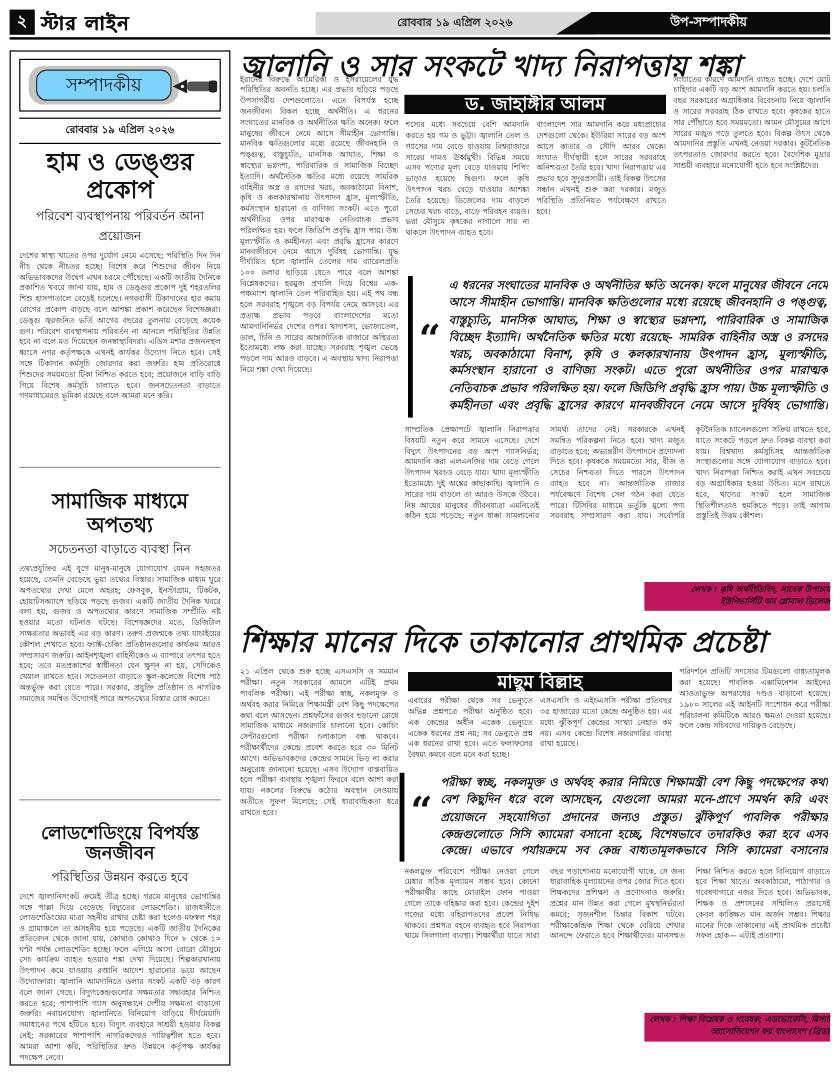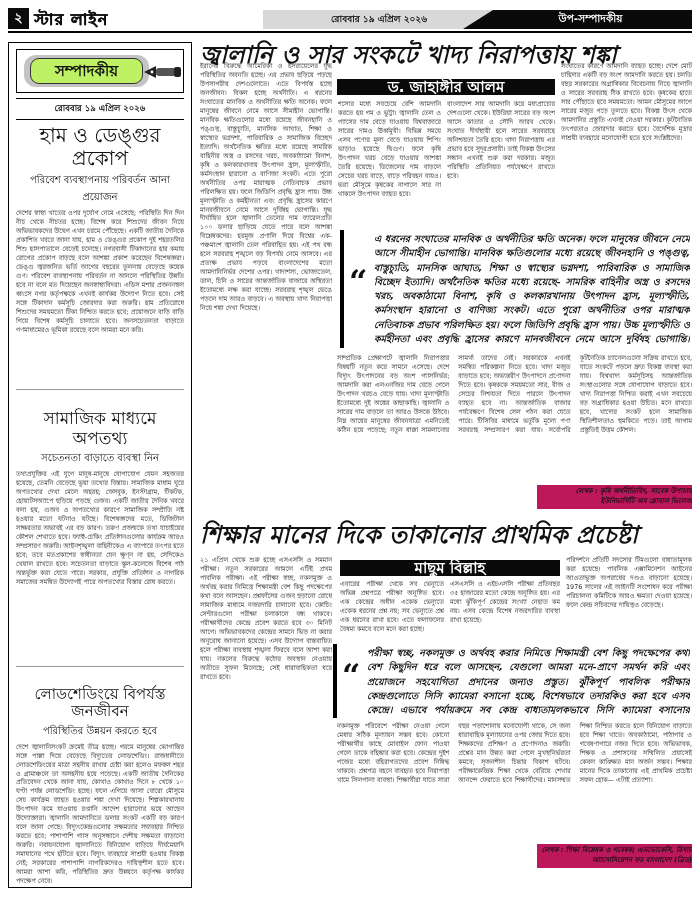--- a/index.html
+++ b/index.html
@@ -21,29 +21,29 @@
                 color:#fff; display:flex; align-items:center; justify-content:center;
                 font-size:10.5px; font-weight:bold;
                 clip-path:polygon(30px 0, 100% 0, 100% 100%, 0 100%); padding-left:26px; }
   .header-rule { position:absolute; left:8px; top:31px; width:684px; height:2px; background:#000; }
 
   
   .sidebar { position:absolute; left:8px; top:42px; width:184px; height:846px;
              border:1px solid #000; padding:5px 7px; overflow:hidden; }
   .ed-banner { position:relative; border:1px solid #000; height:44px; margin:1px 0 5px; background:#fff; }
   .scroll { position:absolute; left:7px; top:5px; right:34px; bottom:5px; background:#c4c4c4; border-radius:12px; }
-  .scroll-inner { position:absolute; left:13px; top:8px; right:40px; bottom:8px; background:#bef264;
+  .scroll-inner { position:absolute; left:13px; top:8px; right:40px; bottom:8px; background:#7dd3fc;
                   border:1px solid #333; border-radius:9px; display:flex; align-items:center; justify-content:center;
-                  font-size:15px; font-weight:bold; }
+                  font-size:15px; font-weight:normal; }
   .pen { position:absolute; right:1px; top:12px; width:38px; height:20px; }
   .sb-date { border-top:1px solid #000; border-bottom:1px solid #000; text-align:center;
              font-size:8.5px; font-weight:bold; padding:3px 0; margin:2px 0 4px; }
   .ed-sec { border-top:1px solid #999; padding-top:19px; margin-top:4px; }
   .ed-sec.first { border-top:none; margin-top:0; padding-top:0; }
-  .ed-title { text-align:center; font-weight:normal; line-height:1.15; }
+  .ed-title { text-align:center; font-weight:bold; line-height:1.15; }
   .ed-title.t1 { font-size:20px; }
   .ed-title.t2 { font-size:17px; }
   .ed-title.t3 { font-size:15px; }
   .ed-sub { text-align:center; font-size:10px; margin:2px 0 3px; }
   .tt { font-size:6.4px; line-height:1.4; text-align:justify; color:#222; overflow:hidden;
         text-rendering:optimizeSpeed; }
   .ed-body.b1 { height:176px; }
   .ed-body.b2 { height:192px; }
   .ed-body.b3 { height:238px; }
 
@@ -147,21 +147,21 @@
       <div class="lower tt a1lower">সাম্প্রতিক প্রেক্ষাপটে জ্বালানি নিরাপত্তার বিষয়টি নতুন করে সামনে এসেছে। দেশে বিদ্যুৎ উৎপাদনের বড় অংশ গ্যাসনির্ভর; আমদানি করা এলএনজির দাম বেড়ে গেলে উৎপাদন খরচও বেড়ে যায়। খাদ্য মূল্যস্ফীতি ইতোমধ্যে দুই অঙ্কের কাছাকাছি। জ্বালানি ও সারের দাম বাড়লে তা আরও উসকে উঠবে। নিম্ন আয়ের মানুষের জীবনযাত্রা এমনিতেই কঠিন হয়ে পড়েছে; নতুন ধাক্কা সামলানোর সামর্থ্য তাদের নেই। সরকারকে এখনই সমন্বিত পরিকল্পনা নিতে হবে। খাদ্য মজুত বাড়াতে হবে; অভ্যন্তরীণ উৎপাদনে প্রণোদনা দিতে হবে। কৃষককে সময়মতো সার, বীজ ও সেচের নিশ্চয়তা দিতে পারলে উৎপাদন ব্যাহত হবে না। আন্তর্জাতিক বাজার পর্যবেক্ষণে বিশেষ সেল গঠন করা যেতে পারে। টিসিবির মাধ্যমে ভর্তুকি মূল্যে পণ্য সরবরাহ সম্প্রসারণ করা যায়। সর্বোপরি কূটনৈতিক চ্যানেলগুলো সক্রিয় রাখতে হবে, যাতে সংকটে পড়লে দ্রুত বিকল্প ব্যবস্থা করা যায়। বিশ্বখাদ্য কর্মসূচিসহ আন্তর্জাতিক সংস্থাগুলোর সঙ্গে যোগাযোগ বাড়াতে হবে। খাদ্য নিরাপত্তা নিশ্চিত করাই এখন সবচেয়ে বড় অগ্রাধিকার হওয়া উচিত। মনে রাখতে হবে, খাদ্যের সংকট হলে সামাজিক স্থিতিশীলতাও হুমকিতে পড়ে। তাই আগাম প্রস্তুতিই উত্তম কৌশল।</div>
       <div class="credit cr1">লেখক : কৃষি অর্থনীতিবিদ, সাবেক উপাচার্য ইউনিভার্সিটি অব গ্লোবাল ভিলেজ</div>
     </div>
 
     <div class="article art2">
       <div class="headline">শিক্ষার মানের দিকে তাকানোর প্রাথমিক প্রচেষ্টা</div>
       <div class="authorbar ab2">মাছুম বিল্লাহ</div>
       <div class="col tt a2c1">২১ এপ্রিল থেকে শুরু হচ্ছে এসএসসি ও সমমান পরীক্ষা। নতুন সরকারের আমলে এটিই প্রথম পাবলিক পরীক্ষা। এই পরীক্ষা স্বচ্ছ, নকলমুক্ত ও অর্থবহ করার নিমিত্তে শিক্ষামন্ত্রী বেশ কিছু পদক্ষেপের কথা বলে আসছেন। প্রশ্নফাঁসের গুজব ছড়ানো রোধে সামাজিক মাধ্যমে নজরদারি চালানো হবে। কোচিং সেন্টারগুলো পরীক্ষা চলাকালে বন্ধ থাকবে। পরীক্ষার্থীদের কেন্দ্রে প্রবেশ করতে হবে ৩০ মিনিট আগে। অভিভাবকদের কেন্দ্রের সামনে ভিড় না করার অনুরোধ জানানো হয়েছে। এসব উদ্যোগ বাস্তবায়িত হলে পরীক্ষা ব্যবস্থায় শৃঙ্খলা ফিরবে বলে আশা করা যায়। নকলের বিরুদ্ধে কঠোর অবস্থান নেওয়ায় অতীতে সুফল মিলেছে; সেই ধারাবাহিকতা ধরে রাখতে হবে।</div>
       <div class="col tt a2c2">এবারের পরীক্ষা থেকে সব ভেন্যুতে অভিন্ন প্রশ্নপত্রে পরীক্ষা অনুষ্ঠিত হবে। এক কেন্দ্রের অধীন একেক ভেন্যুতে একেক ধরনের প্রশ্ন নয়; সব ভেন্যুতে প্রশ্ন এক ধরনের রাখা হবে। এতে ফলাফলের বৈষম্য কমবে বলে মনে করা হচ্ছে।</div>
       <div class="col tt a2c3">এসএসসি ও এইচএসসি পরীক্ষা প্রতিবছর ৩৫ হাজারের মতো কেন্দ্রে অনুষ্ঠিত হয়। এর মধ্যে ঝুঁকিপূর্ণ কেন্দ্রের সংখ্যা নেহাত কম নয়। এসব কেন্দ্রে বিশেষ নজরদারির ব্যবস্থা রাখা হয়েছে।</div>
-      <div class="col tt a2c4">পরিদর্শনে প্রতিটি সদস্যের টিমগুলো বাধ্যতামূলক করা হয়েছে। পাবলিক এক্সামিনেশন আইনের আওতাভুক্ত অপরাধের দণ্ডও বাড়ানো হয়েছে। 1976 সালের এই আইনটি সংশোধন করে পরীক্ষা পরিচালনা কমিটিকে আরও ক্ষমতা দেওয়া হয়েছে। ফলে কেন্দ্র সচিবদের দায়িত্বও বেড়েছে।</div>
+      <div class="col tt a2c4">পরিদর্শনে প্রতিটি সদস্যের টিমগুলো বাধ্যতামূলক করা হয়েছে। পাবলিক এক্সামিনেশন আইনের আওতাভুক্ত অপরাধের দণ্ডও বাড়ানো হয়েছে। ১৯৮০ সালের এই আইনটি সংশোধন করে পরীক্ষা পরিচালনা কমিটিকে আরও ক্ষমতা দেওয়া হয়েছে। ফলে কেন্দ্র সচিবদের দায়িত্বও বেড়েছে।</div>
       <div class="pullquote pq2">
         <div class="qmark">“</div>
         <div class="qtext">পরীক্ষা স্বচ্ছ, নকলমুক্ত ও অর্থবহ করার নিমিত্তে শিক্ষামন্ত্রী বেশ কিছু পদক্ষেপের কথা বেশ কিছুদিন ধরে বলে আসছেন, যেগুলো আমরা মনে-প্রাণে সমর্থন করি এবং প্রয়োজনে সহযোগিতা প্রদানের জন্যও প্রস্তুত। ঝুঁকিপূর্ণ পাবলিক পরীক্ষার কেন্দ্রগুলোতে সিসি ক্যামেরা বসানো হচ্ছে, বিশেষভাবে তদারকিও করা হবে এসব কেন্দ্রে। এভাবে পর্যায়ক্রমে সব কেন্দ্র বাধ্যতামূলকভাবে সিসি ক্যামেরা বসানোর পরিকল্পনা রয়েছে মন্ত্রণালয়ের। তাৎক্ষণিকভাবে পরিদর্শন করা হবে দেশের যেকোনো কেন্দ্র। চমৎকার সিদ্ধান্ত ও পরিকল্পনার কথা জানিয়েছেন শিক্ষামন্ত্রী</div>
       </div>
       <div class="lower tt a2lower">নকলমুক্ত পরিবেশে পরীক্ষা নেওয়া গেলে মেধার সঠিক মূল্যায়ন সম্ভব হবে। কোনো পরীক্ষার্থীর কাছে মোবাইল ফোন পাওয়া গেলে তাকে বহিষ্কার করা হবে। কেন্দ্রের দুইশ গজের মধ্যে বহিরাগতদের প্রবেশ নিষিদ্ধ থাকবে। প্রশ্নপত্র বহনে ব্যবহৃত হবে নিরাপত্তা খামে সিলগালা ব্যবস্থা। শিক্ষার্থীরা যাতে সারা বছর পড়াশোনায় মনোযোগী থাকে, সে জন্য ধারাবাহিক মূল্যায়নের ওপর জোর দিতে হবে। শিক্ষকদের প্রশিক্ষণ ও প্রণোদনাও জরুরি। প্রশ্নের মান উন্নত করা গেলে মুখস্থনির্ভরতা কমবে; সৃজনশীল চিন্তার বিকাশ ঘটবে। পরীক্ষাকেন্দ্রিক শিক্ষা থেকে বেরিয়ে শেখার আনন্দে ফেরাতে হবে শিক্ষার্থীদের। মানসম্মত শিক্ষা নিশ্চিত করতে হলে বিনিয়োগ বাড়াতে হবে শিক্ষা খাতে। অবকাঠামো, পাঠাগার ও গবেষণাগারে নজর দিতে হবে। অভিভাবক, শিক্ষক ও প্রশাসনের সম্মিলিত প্রয়াসেই কেবল কাঙ্ক্ষিত মান অর্জন সম্ভব। শিক্ষার মানের দিকে তাকানোর এই প্রাথমিক প্রচেষ্টা সফল হোক— এটাই প্রত্যাশা।</div>
       <div class="credit cr2">লেখক : শিক্ষা বিশ্লেষক ও গবেষক; এডভোকেসি, রিসার্চ অ্যাসোসিয়েশন ফর বাংলাদেশ (ব্রিড)</div>
     </div>
 
   </div>
 </div>

